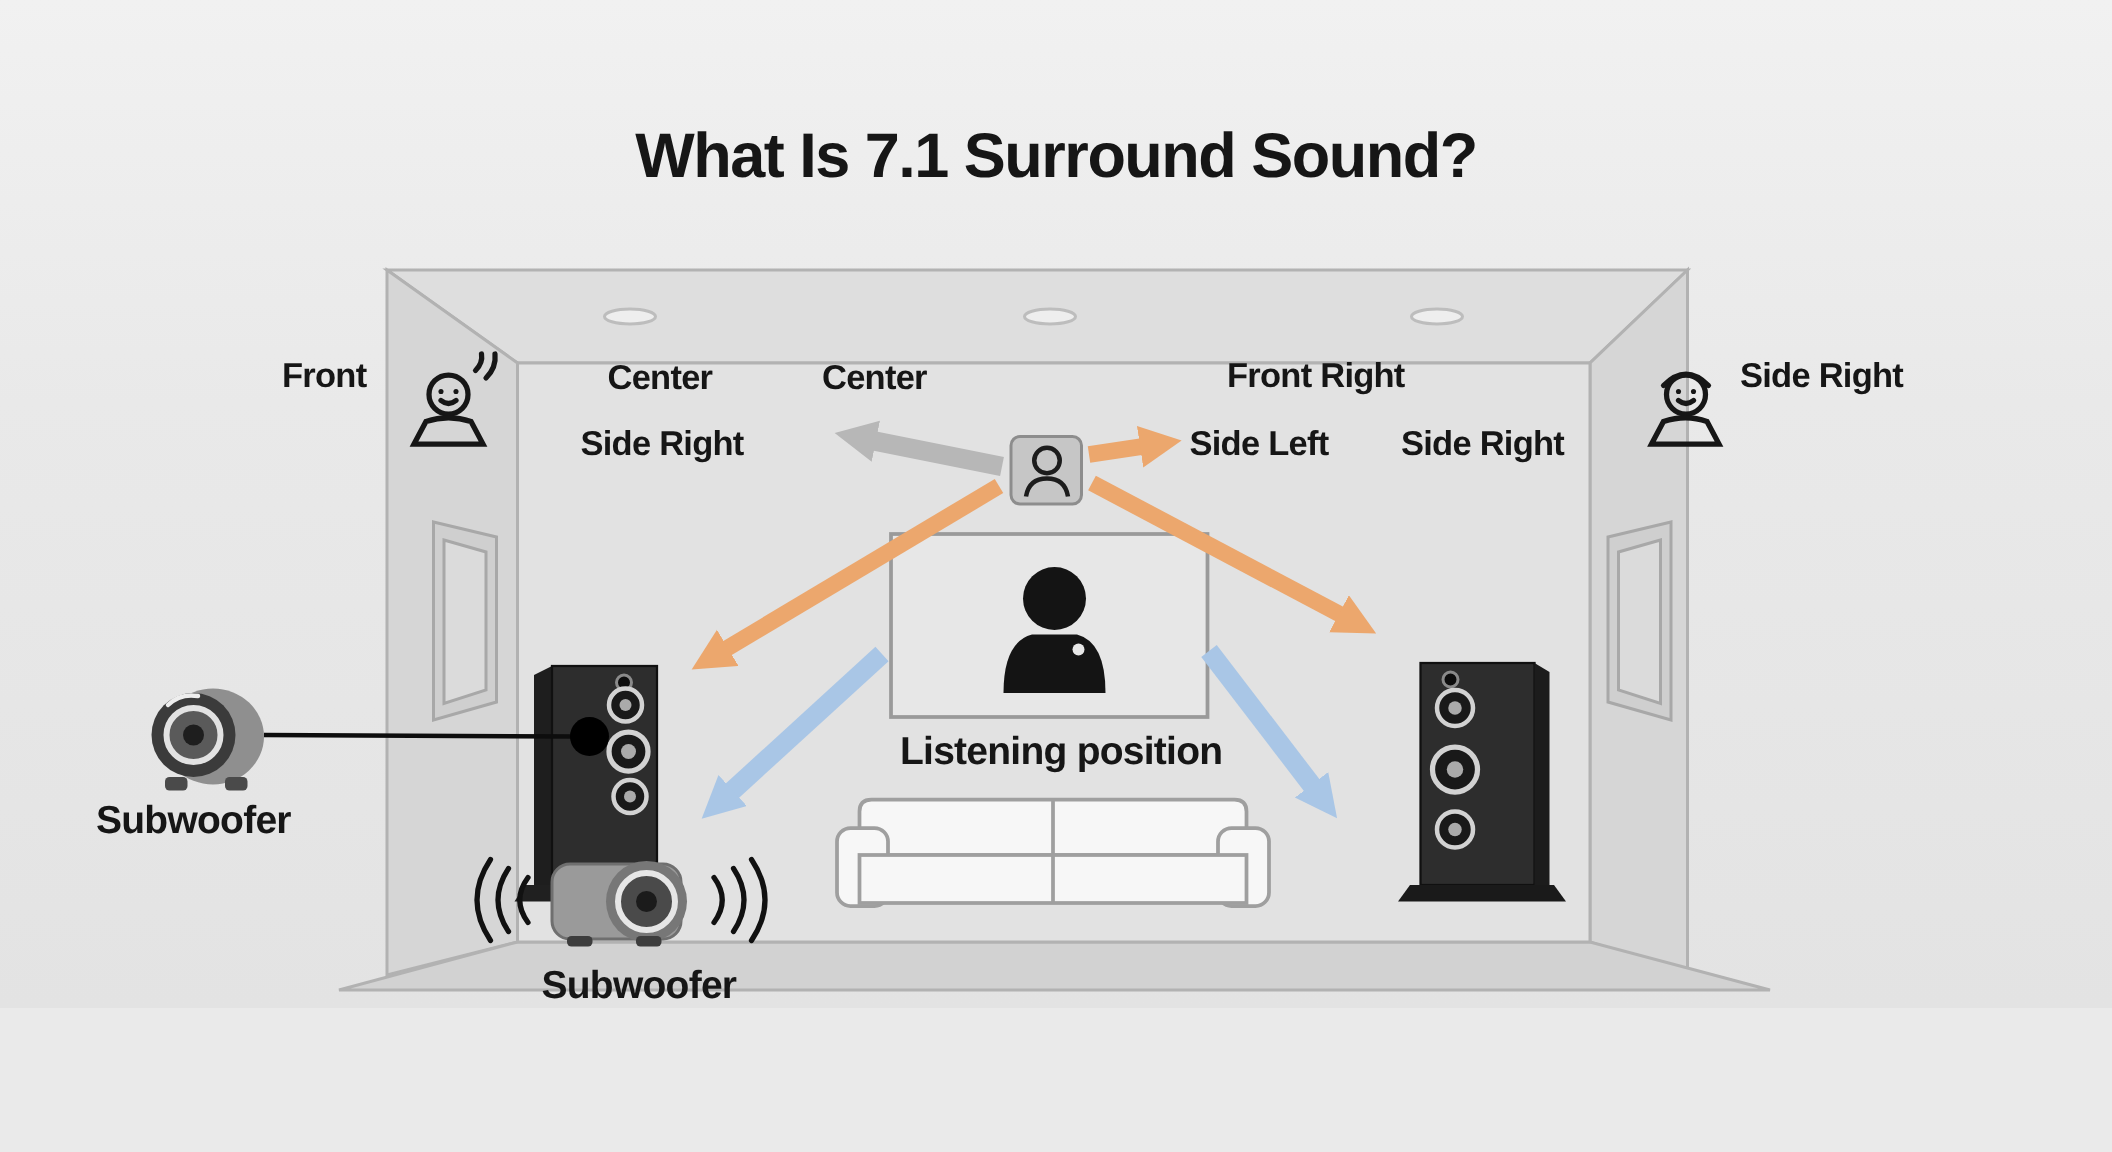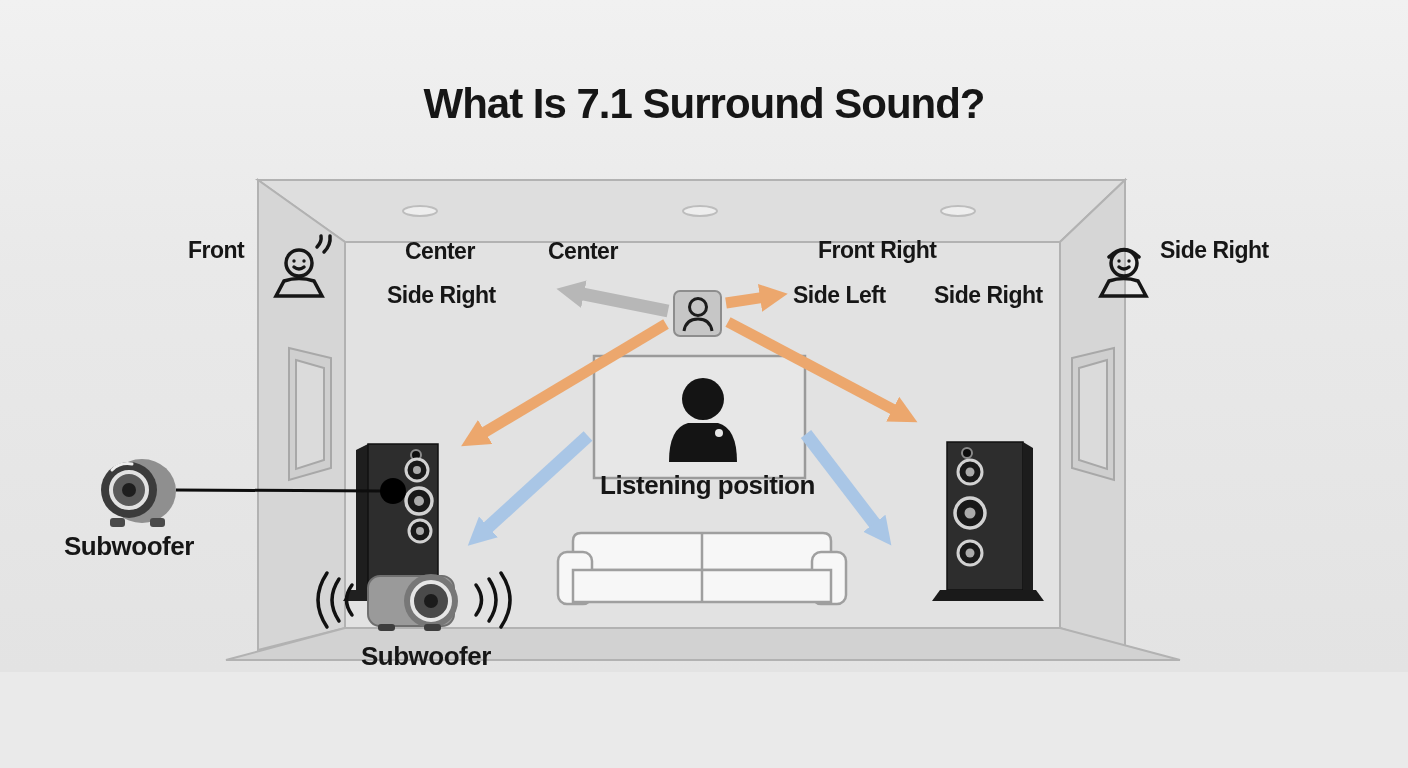--- a/index.html
+++ b/index.html
@@ -183,17 +183,17 @@
   <div class="lbl spk" style="left:188px;top:237px;">Front</div>
   <div class="lbl spk" style="left:405px;top:238px;">Center</div>
   <div class="lbl spk" style="left:548px;top:238px;">Center</div>
   <div class="lbl spk" style="left:770px;top:237px;margin-left:48px;">Front Right</div>
   <div class="lbl spk" style="left:1160px;top:237px;">Side Right</div>
 
   <div class="lbl spk" style="left:387px;top:282px;">Side Right</div>
   <div class="lbl spk" style="left:793px;top:282px;">Side Left</div>
   <div class="lbl spk" style="left:934px;top:282px;">Side Right</div>
 
-  <div class="lbl sub" style="left:600px;top:470px;">Listening position</div>
+  <div class="lbl sub" style="left:600px;top:485px;">Listening position</div>
   <div class="lbl sub" style="left:64px;top:531px;">Subwoofer</div>
   <div class="lbl sub" style="left:361px;top:641px;">Subwoofer</div>
 
 </div>
 
 </body></html>

